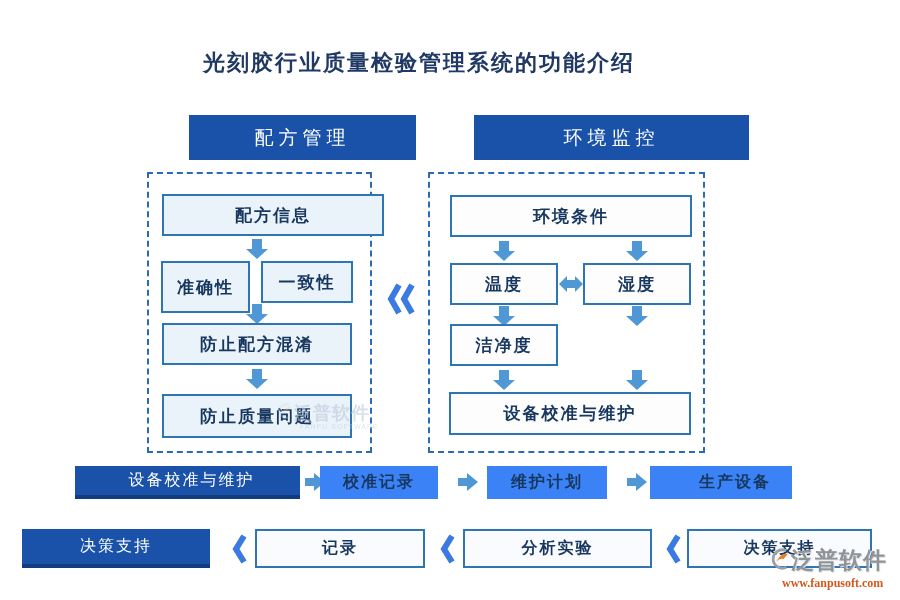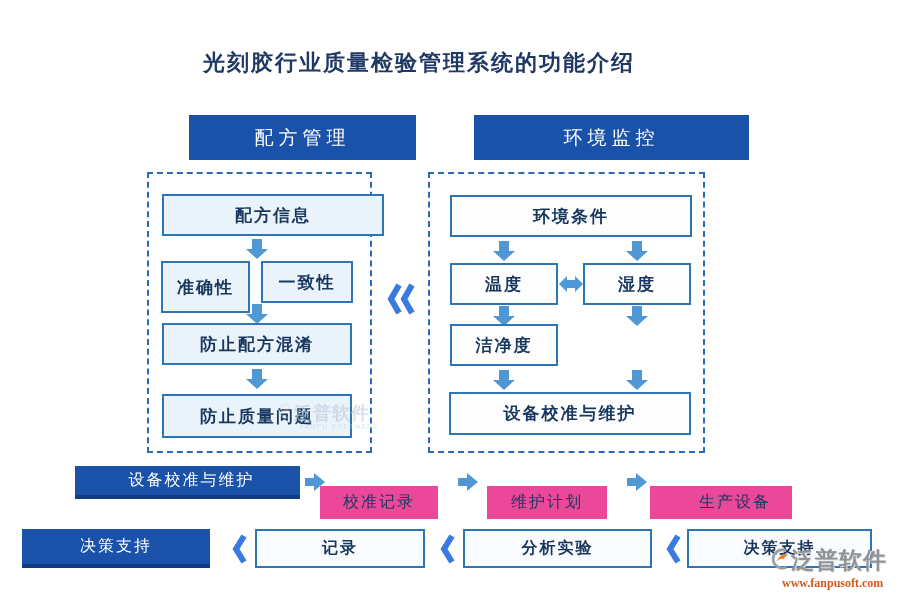--- a/index.html
+++ b/index.html
@@ -20,23 +20,23 @@
         display:flex;align-items:center;justify-content:center;
         font-size:17px;font-weight:600;letter-spacing:2px;color:#17375e;}
   .node-lt{background:#eaf2fa;}
   .node-wt{background:#fdfdfe;}
   .node-sm{font-size:16px;letter-spacing:0.5px;}
 
   .lead{position:absolute;box-sizing:border-box;background:#1a52aa;color:#ffffff;
         border-bottom:4px solid #123c80;
         display:flex;align-items:center;justify-content:center;
         font-size:16px;letter-spacing:2px;}
-  .step{position:absolute;box-sizing:border-box;background:#ec4899;color:#17375e;
+  .step{position:absolute;box-sizing:border-box;background:#3b82f6;color:#17375e;
         display:flex;align-items:center;justify-content:center;
-        font-size:16px;font-weight:400;letter-spacing:2px;margin-top:20px;}
+        font-size:16px;font-weight:700;letter-spacing:2px;}
   .rbox{position:absolute;box-sizing:border-box;background:#f9fbfe;border:2px solid #2e75b6;
         color:#17375e;display:flex;align-items:center;justify-content:center;
         font-size:16px;font-weight:600;letter-spacing:2px;}
 
   
   .arrow-down{position:absolute;width:24px;height:20px;}
   .arrow-down::before{content:"";position:absolute;left:7px;top:0;width:10px;height:10px;background:#4f97d5;}
   .arrow-down::after{content:"";position:absolute;left:1px;top:10px;width:0;height:0;
                      border-left:11px solid transparent;border-right:11px solid transparent;
                      border-top:10px solid #4f97d5;}

